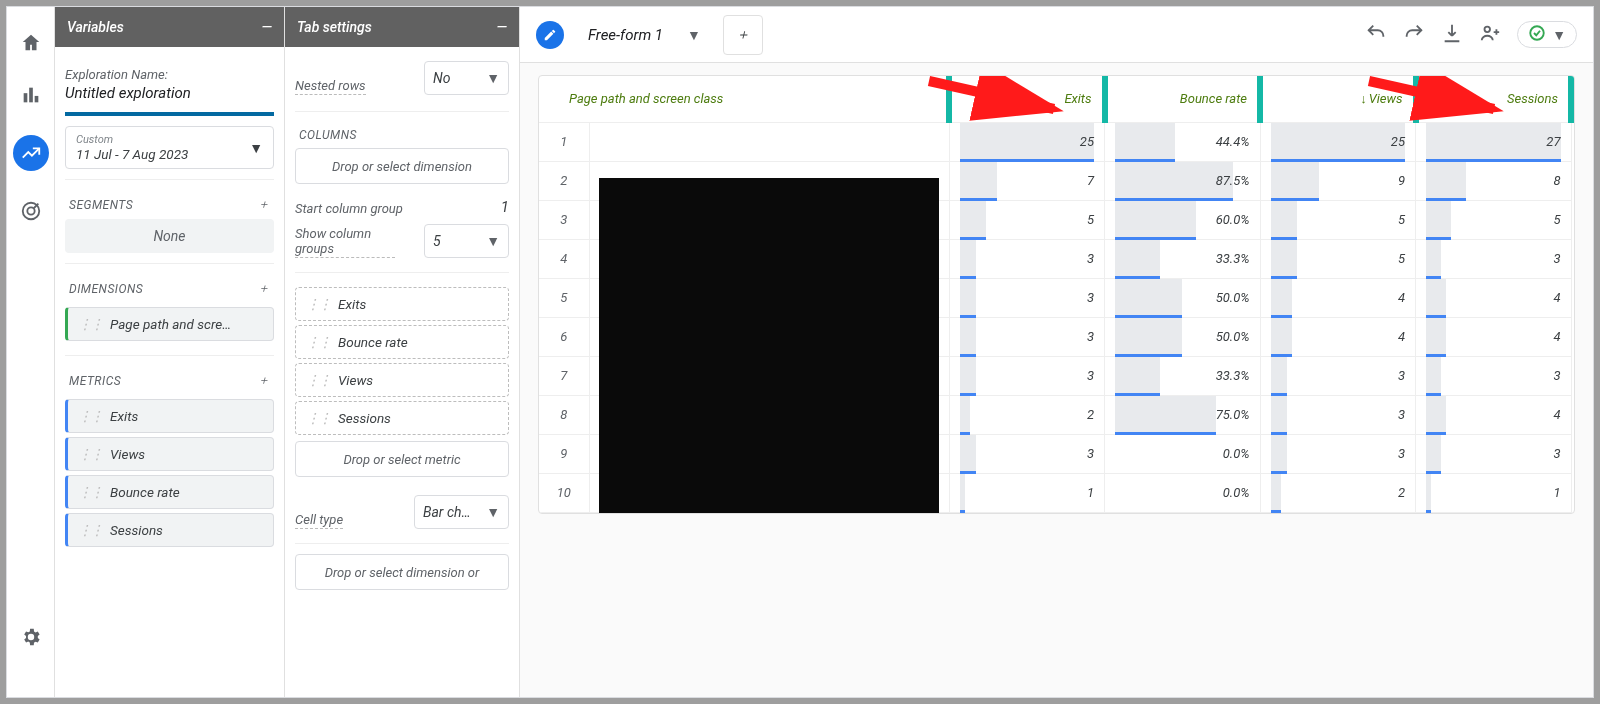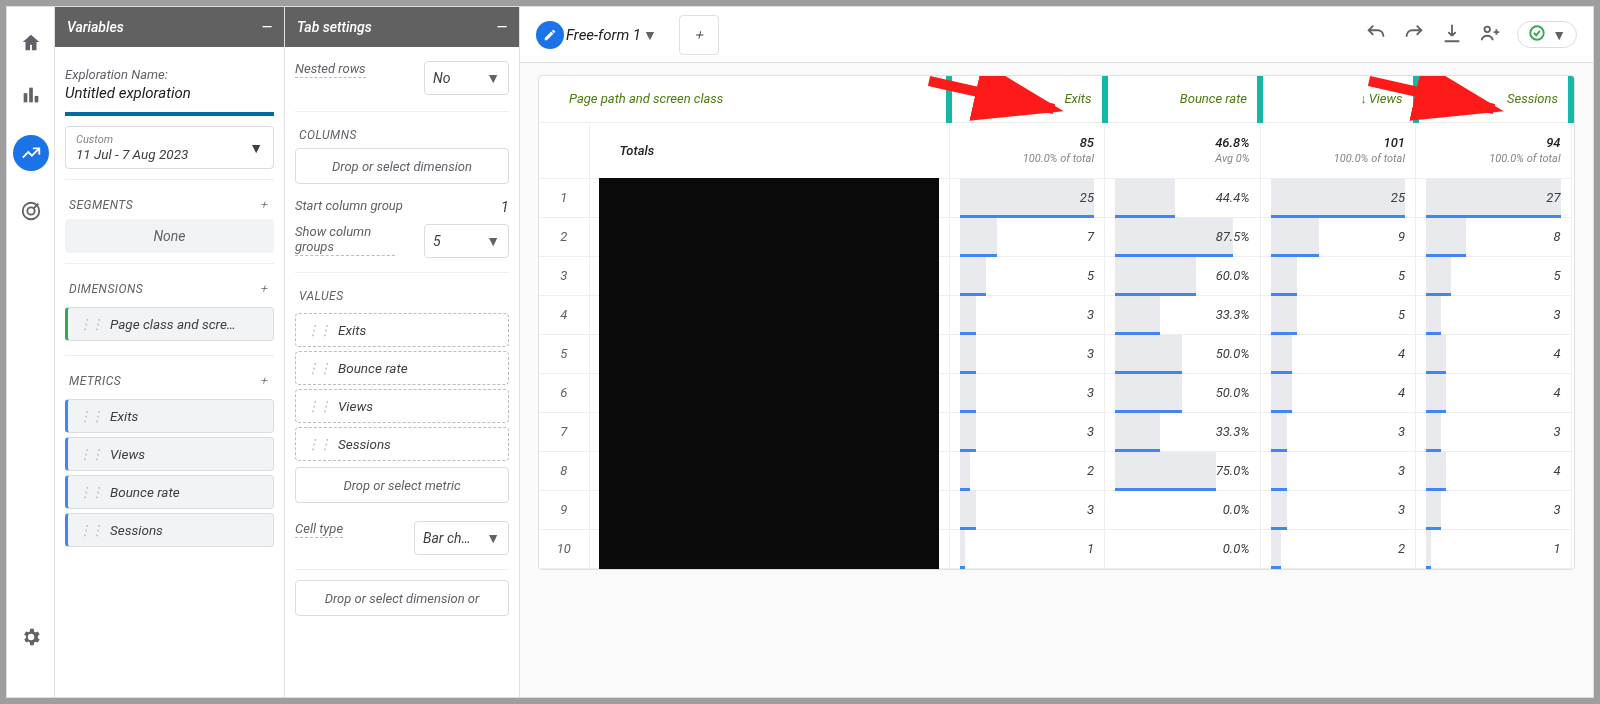--- a/index.html
+++ b/index.html
@@ -21,28 +21,28 @@
 .sect-head .plus{ color:#5f6368;}
 .chip{ border:1px solid #dadce0; border-radius:4px; padding:0 10px; height:34px; display:flex; align-items:center; gap:8px; margin:4px 0; background:#f1f3f4; font-size:13.5px;}
 .chip .grip{ color:#bdbdbd; letter-spacing:-2px; font-size:14px;}
 .chip.green{ border-left:3px solid #34a853;}
 .chip.blue{ border-left:3px solid #4285f4;}
 .chip.dashed{ border:1px dashed #bdbdbd; background:#fff;}
 .sel{ border:1px solid #dadce0; border-radius:4px; padding:0 8px; height:34px; display:flex; align-items:center; justify-content:space-between; background:#fff; min-width:72px;}
 .sel .arrow-down{ color:#5f6368;}
 .lbl{ font-size:13px; color:#5f6368;}
 .underline-dashed{border-bottom:1px dashed #bbb; padding-bottom:1px;}
-.row-flex{ display:flex; gap:10px; align-items:flex-start; justify-content:space-between; padding:4px 0;}
+.row-flex{ display:flex; gap:10px; align-items:flex-end; justify-content:space-between; padding:4px 0;}
 .date-box{ border:1px solid #dadce0; border-radius:4px; padding:6px 10px; display:flex; justify-content:space-between;align-items:center;}
 .date-box .custom{ font-size:11px; color:#80868b;}
 .none-btn{ background:#f1f3f4; border-radius:4px; height:34px; display:flex;align-items:center;justify-content:center; color:#5f6368;}
 .droparea{ border:1px solid #dadce0; border-radius:4px; height:36px; display:flex; align-items:center; justify-content:center; color:#5f6368; font-size:13px;}
 .explore{ flex:1; display:flex; flex-direction:column; background:#fafafa;}
 .explore-top{ height:56px; display:flex; align-items:center; padding:0 16px; background:#fff; border-bottom:1px solid #e0e0e0; gap:12px;}
-.pill{ display:flex; align-items:center; gap:2px;}
+.pill{ display:flex; align-items:center; gap:24px;}
 .pencil{ width:28px; height:28px; border-radius:50%; background:#1a73e8; color:#fff; display:flex; align-items:center; justify-content:center;}
 .tab-name{ font-size:15px; color:#202124;}
 .add-tab{ width:40px; height:40px; border:1px solid #e0e0e0; border-radius:4px; background:#fff; display:flex;align-items:center;justify-content:center; margin-left:10px;}
 .top-spacer{flex:1;}
 .toolbar{ display:flex; gap:16px; align-items:center; color:#5f6368;}
 .stat-ok{ border:1px solid #dadce0; border-radius:16px; padding:2px 10px; display:flex; align-items:center; gap:6px;}
 .stat-ok .check{ color:#34a853;}
 .table-wrap{ margin:12px 18px 18px 18px; background:#fff; border:1px solid #e0e0e0; border-radius:4px; overflow:hidden; position:relative;}
 table{ border-collapse:collapse; width:100%; table-layout:fixed;}
 th,td{ border-bottom:1px solid #eee; font-size:13px; padding:0 10px;}
@@ -133,21 +133,21 @@
           <div class="none-btn">None</div>
         </div>
         <div class="section" style="border-bottom:1px solid #eee">
           <div class="sect-head">
               <span>DIMENSIONS</span>
               <span class="plus">＋</span>
             </div>
           <div id="var-dims">
               <div class="chip green">
                 <span class="grip">⋮⋮</span>
-                <span>Page class and scre…</span>
+                <span>Page path and scre…</span>
               </div>
             </div>
         </div>
         <div class="section">
           <div class="sect-head">
               <span>METRICS</span>
               <span class="plus">＋</span>
             </div>
           <div id="var-metrics">
               <div class="chip blue">
@@ -195,23 +195,20 @@
           </div>
           <div class="row-flex">
             <span class="lbl underline-dashed" style="max-width:100px">Show column groups</span>
             <div class="sel" style="width:85px">
                 <span>5</span>
                 <span class="arrow-down">▼</span>
               </div>
           </div>
         </div>
         <div class="section" style="border-bottom:1px solid #eee">
-          <div class="sect-head">
-              <span>VALUES</span>
-            </div>
           <div id="tab-values">
               <div class="chip blue dashed">
                 <span class="grip">⋮⋮</span>
                 <span>Exits</span>
               </div>
               <div class="chip blue dashed">
                 <span class="grip">⋮⋮</span>
                 <span>Bounce rate</span>
               </div>
               <div class="chip blue dashed">
@@ -311,30 +308,20 @@
         <thead>
           <tr>
             <th class="first" colspan="2">Page path and screen class</th>
             <th>Exits</th>
             <th>Bounce rate</th>
             <th><span class="sort-ind"></span><span>Views</span></th>
             <th>Sessions</th>
           </tr>
         </thead>
         <tbody id="tbody">
-            <tr class="totals">
-              <td class="rn"></td>
-              <td class="path" style="text-align:left;padding-left:30px;">
-                <span class="tot-main">Totals</span>
-              </td>
-              <td><span class="tot-main">85</span><span class="tot-sub">100.0% of total</span></td>
-              <td><span class="tot-main">46.8%</span><span class="tot-sub">Avg 0%</span></td>
-              <td><span class="tot-main">101</span><span class="tot-sub">100.0% of total</span></td>
-              <td><span class="tot-main">94</span><span class="tot-sub">100.0% of total</span></td>
-            </tr>
             <tr>
               <td class="rn">1</td>
               <td class="path"></td>
               <td>
                 <div class="cell-bar">
                   <div class="bar-bg" style="width:100%"></div>
                   <div class="bar-line" style="width:100%"></div>
                   <span class="val">25</span>
                 </div>
               </td>

